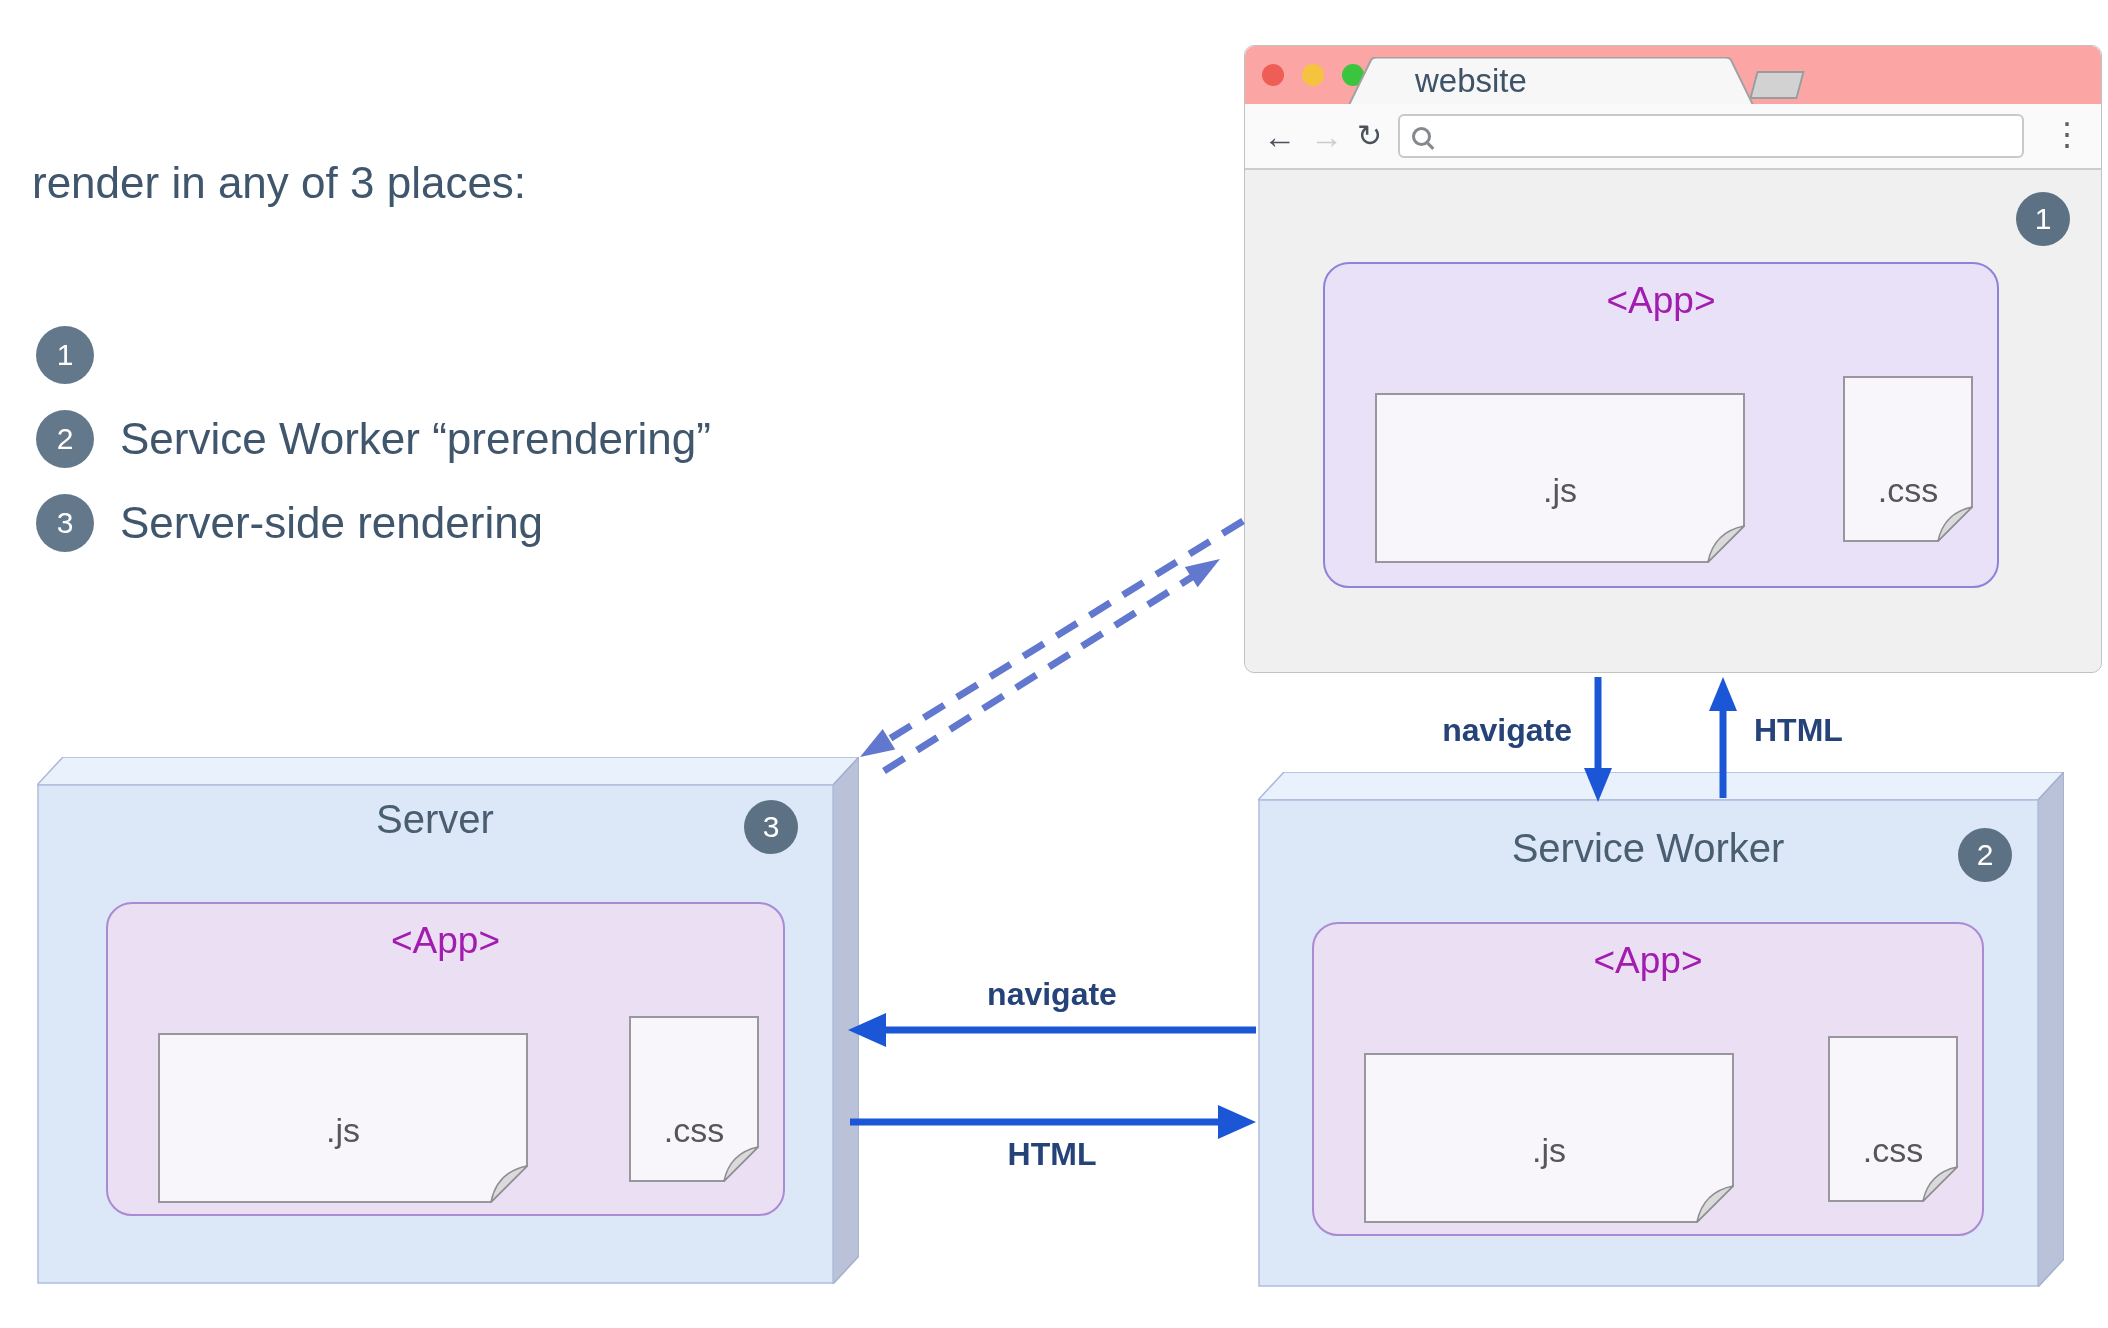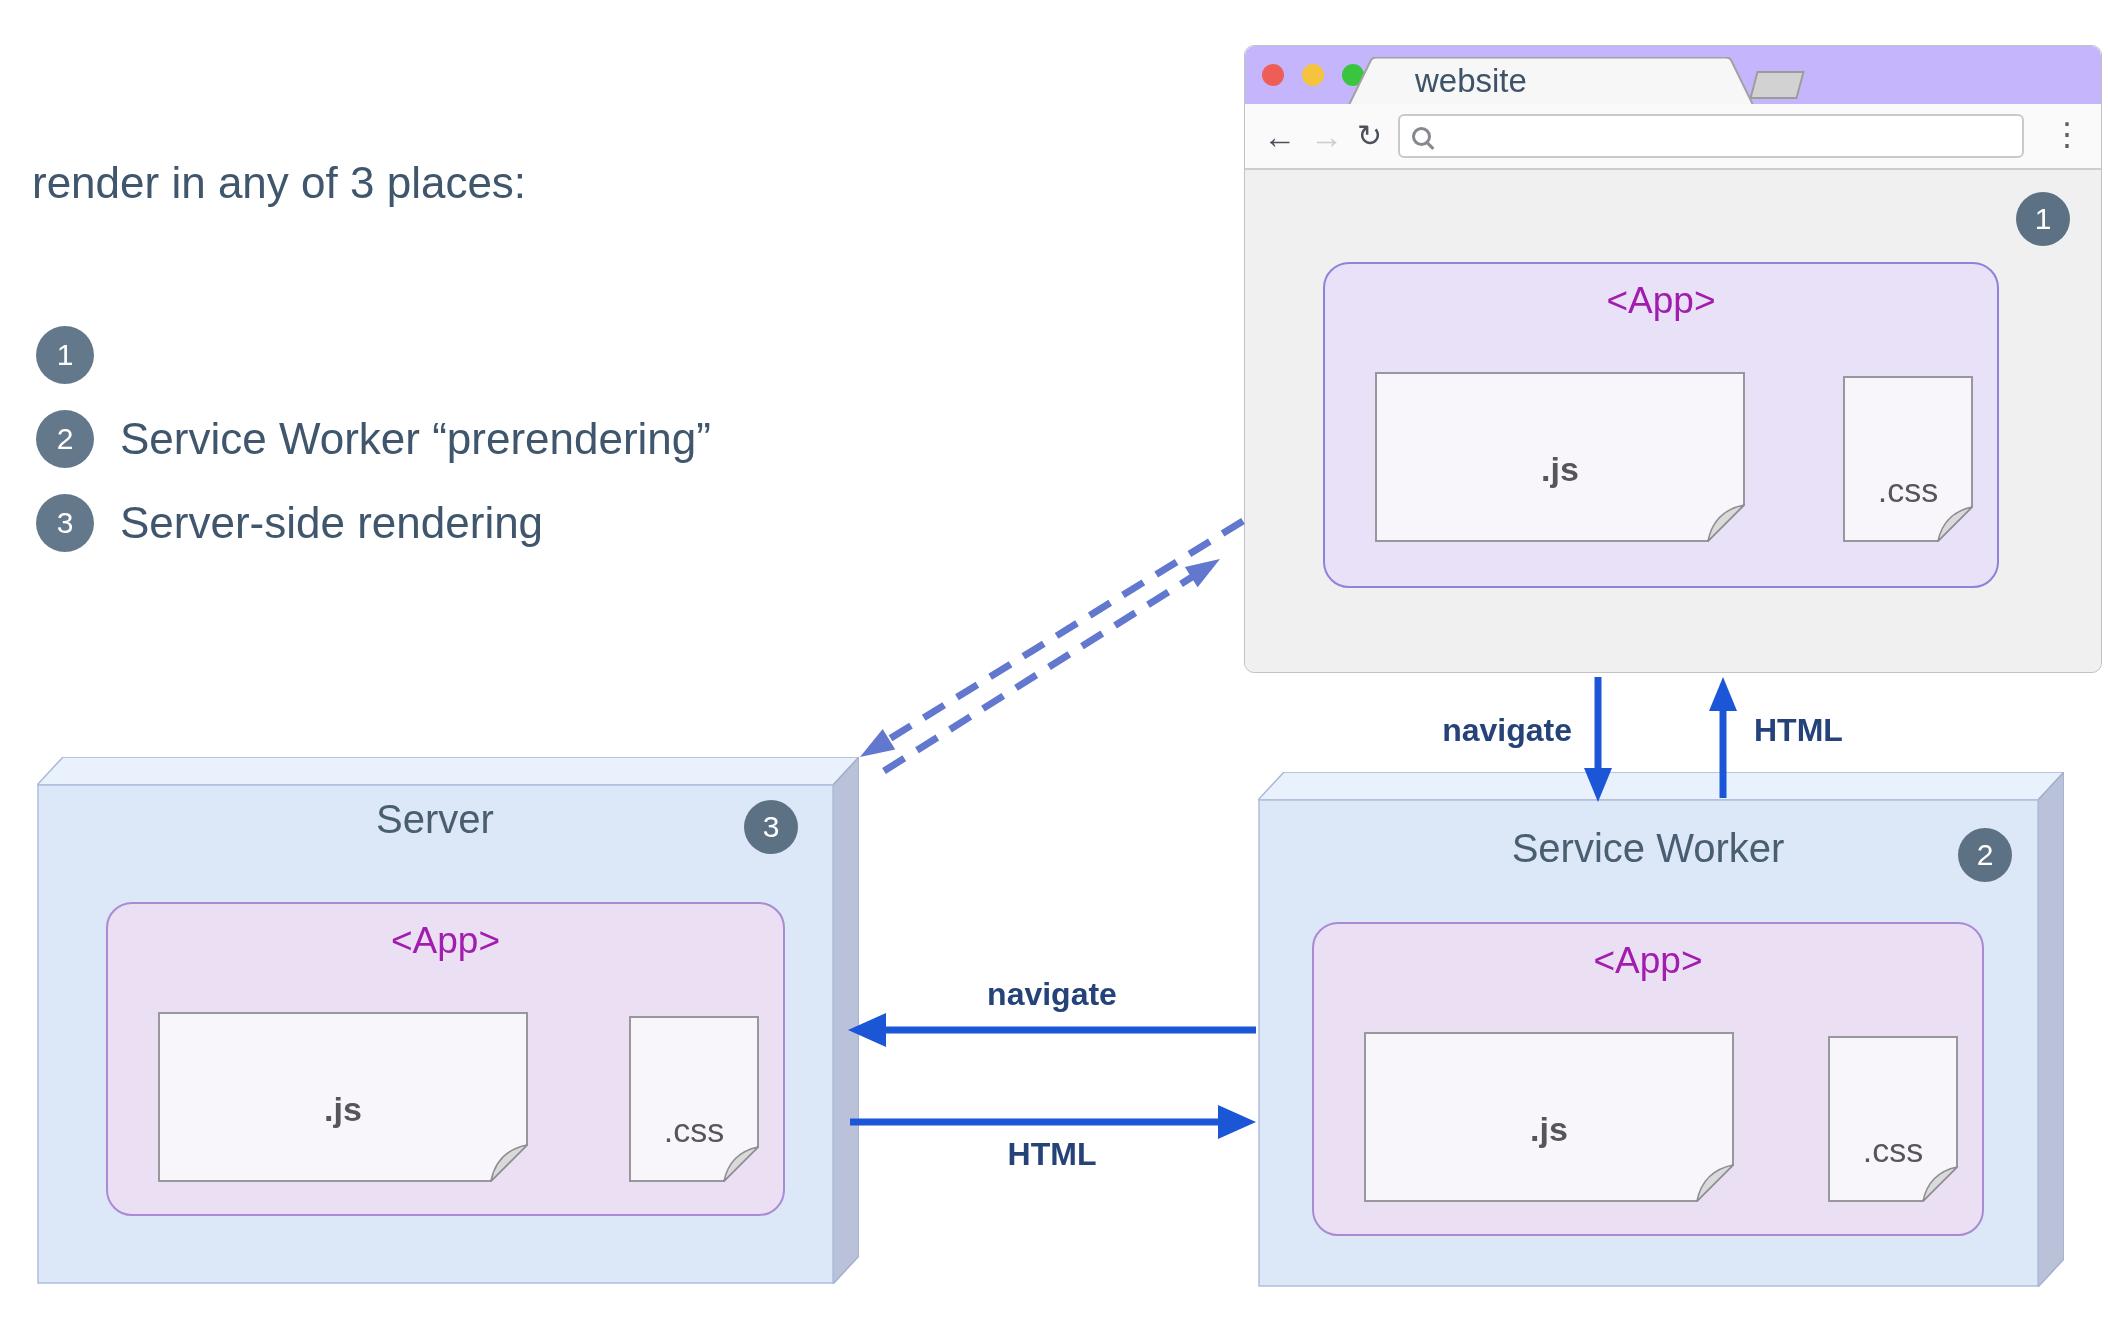--- a/index.html
+++ b/index.html
@@ -15,21 +15,21 @@
     display:flex;align-items:center;justify-content:center;font-size:30px;font-weight:300;flex:0 0 58px;}
   .legend-label{margin-left:26px;font-size:44px;color:#3f566d;white-space:nowrap;}
 
   
   .badge{position:absolute;width:54px;height:54px;border-radius:50%;background:#5c7183;color:#fff;
     display:flex;align-items:center;justify-content:center;font-size:30px;font-weight:300;z-index:6;}
 
   
   #browser{position:absolute;left:1244px;top:45px;width:858px;height:628px;border-radius:10px;
     background:#f0f0f1;border:1px solid #c2c2c2;box-sizing:border-box;z-index:2;}
-  #b-titlebar{position:absolute;left:0;top:0;right:0;height:58px;background:#c4b5fd;
+  #b-titlebar{position:absolute;left:0;top:0;right:0;height:58px;background:#fca5a5;
     border-radius:10px 10px 0 0;border-bottom:7px solid #6d28d9;}
   .dot{position:absolute;top:18px;width:22px;height:22px;border-radius:50%;}
   #dot-close{left:17px;background:#ee5e56;}
   #dot-min{left:57px;background:#f5c33e;}
   #dot-max{left:97px;background:#39c53e;}
   #b-tab{position:absolute;left:102px;top:11px;width:410px;height:48px;}
   #tab-label{position:absolute;left:170px;top:16px;font-size:33px;color:#3e5268;}
   #b-newtab{position:absolute;left:508px;top:25px;width:44px;height:24px;background:#d2d2d2;
     border:2px solid #9b9b9b;transform:skewX(-15deg);}
   #b-toolbar{position:absolute;left:0;top:58px;right:0;height:64px;background:#fafafa;
@@ -51,21 +51,21 @@
 
   
   .app-panel{position:absolute;border-radius:26px;box-sizing:border-box;}
   .app-label{position:absolute;left:0;right:0;top:16px;text-align:center;font-size:37px;color:#a21caf;}
   #app-browser{left:78px;top:92px;width:676px;height:326px;background:#e8e1f7;border:2px solid #9082d8;}
   #app-server{left:69px;top:145px;width:679px;height:314px;background:#ebdff3;border:2px solid #a98bd3;}
   #app-sw{left:54px;top:150px;width:672px;height:314px;background:#ebdff3;border:2px solid #a98bd3;}
 
   .file{position:absolute;}
   .file svg{position:absolute;left:0;top:0;}
-  .file-js{left:50px;top:108px;width:370px;height:216px;font-weight:bold;}
+  .file-js{left:50px;top:129px;width:370px;height:216px;}
   .file-css{right:24px;top:112px;width:130px;height:166px;}
   .file-label{position:absolute;left:0;right:0;text-align:center;font-size:34px;color:#55555a;}
   .file-js .file-label{top:36%;}
   .file-css .file-label{top:38%;margin-top:32px;}
   .sheet{fill:#f8f6fb;stroke:#98989c;stroke-width:2;}
   .fold{fill:#dadada;stroke:#8e8e92;stroke-width:1.5;}
 
   
   .box3d{position:absolute;z-index:2;}
   .box-chrome{position:absolute;left:0;top:0;}

